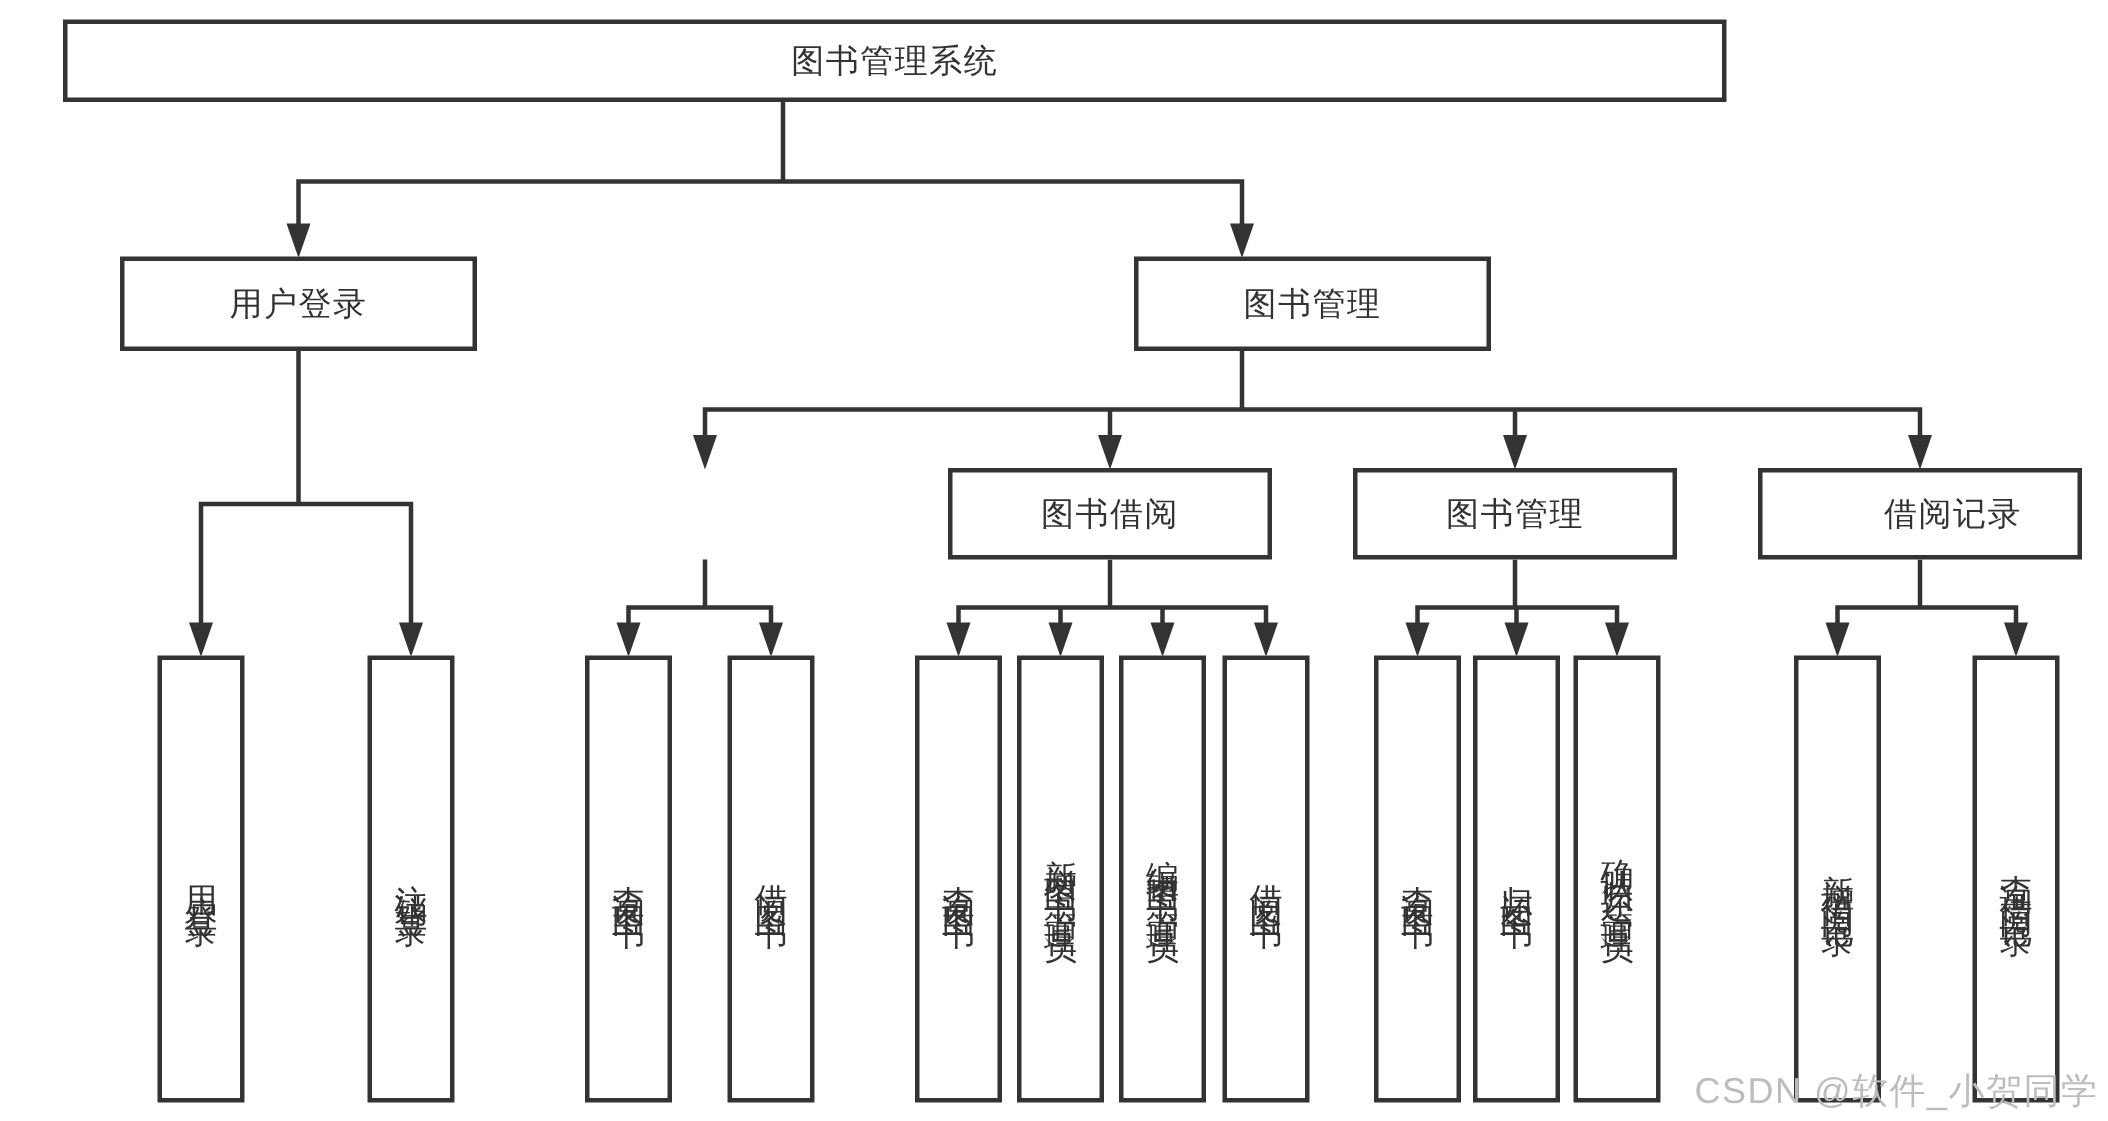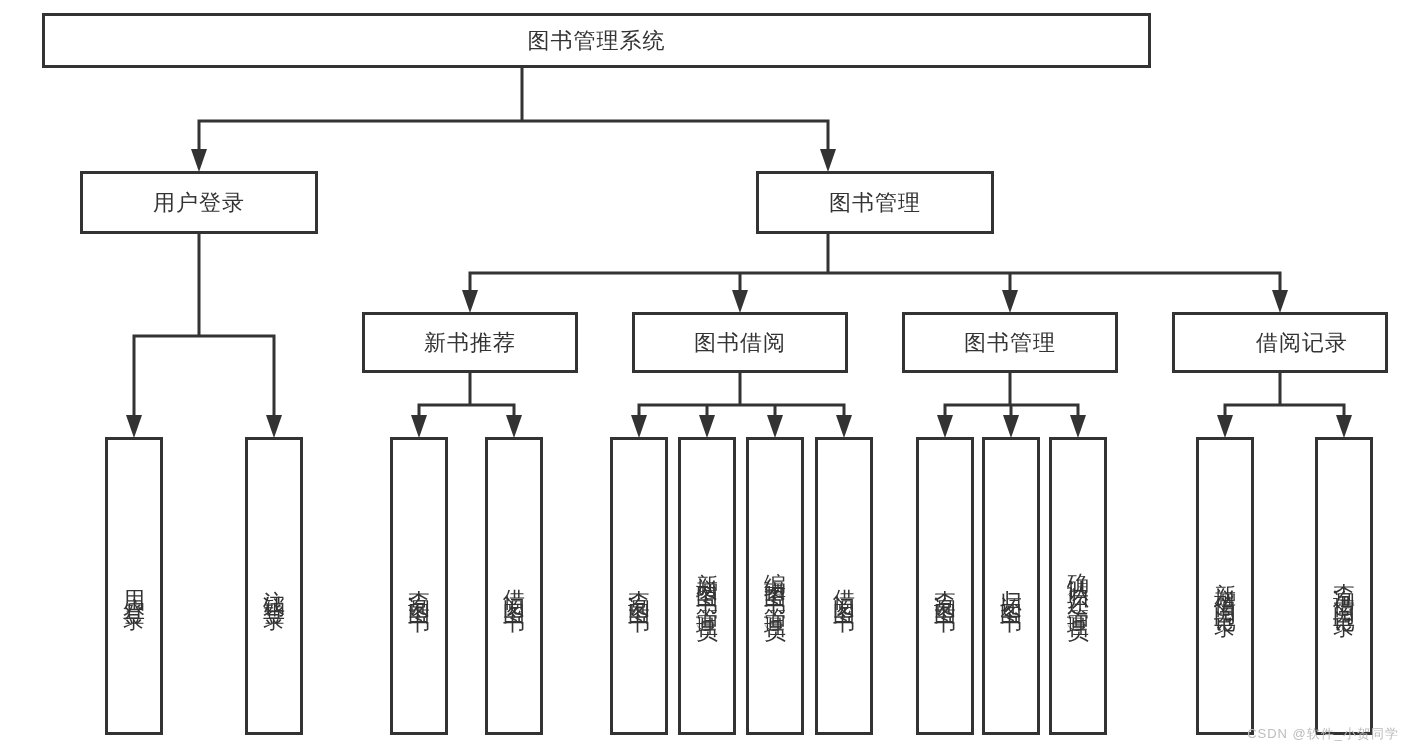--- a/index.html
+++ b/index.html
@@ -29,21 +29,21 @@
     writing-mode:vertical-rl;
     text-orientation:mixed;
     font-size:22px;
     letter-spacing:7px;
     color:var(--text);
     line-height:1;
   }
   .watermark {
     position:absolute;
     right:6px; bottom:4px;
-    font-size:13px;
+    font-size:24px;
     letter-spacing:1px;
     color:var(--watermark);
     z-index:10;
     white-space:nowrap;
     text-align:center;
   }
 </style>
 </head>
 <body>
 
@@ -86,23 +86,20 @@
     <span class="lbl">图书管理系统</span>
   </div>
 
   <div class="box lvl2" style="left:80px;">
     <span class="lbl">用户登录</span>
   </div>
   <div class="box lvl2" style="left:709px;margin-left:47px;">
     <span class="lbl">图书管理</span>
   </div>
 
-  <div class="box lvl3" style="left:362px;">
-    <span class="lbl">新书推荐</span>
-  </div>
   <div class="box lvl3" style="left:632px;justify-content:center;">
     <span class="lbl">图书借阅</span>
   </div>
   <div class="box lvl3" style="left:902px;">
     <span class="lbl">图书管理</span>
   </div>
   <div class="box lvl3" style="left:1172px;padding-left:44px;">
     <span class="lbl">借阅记录</span>
   </div>
 

